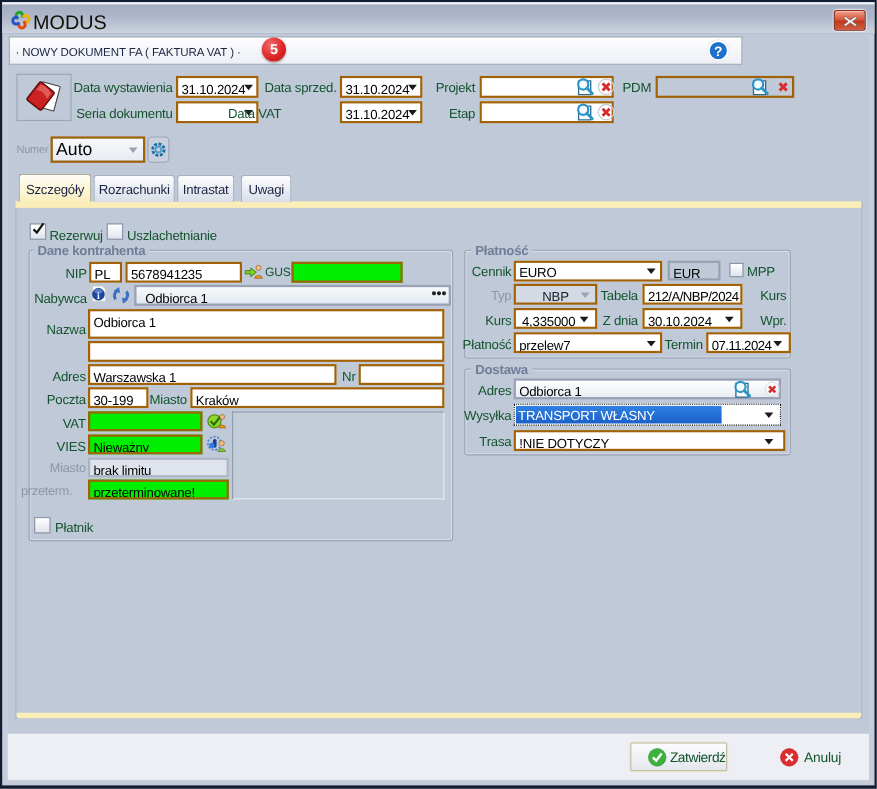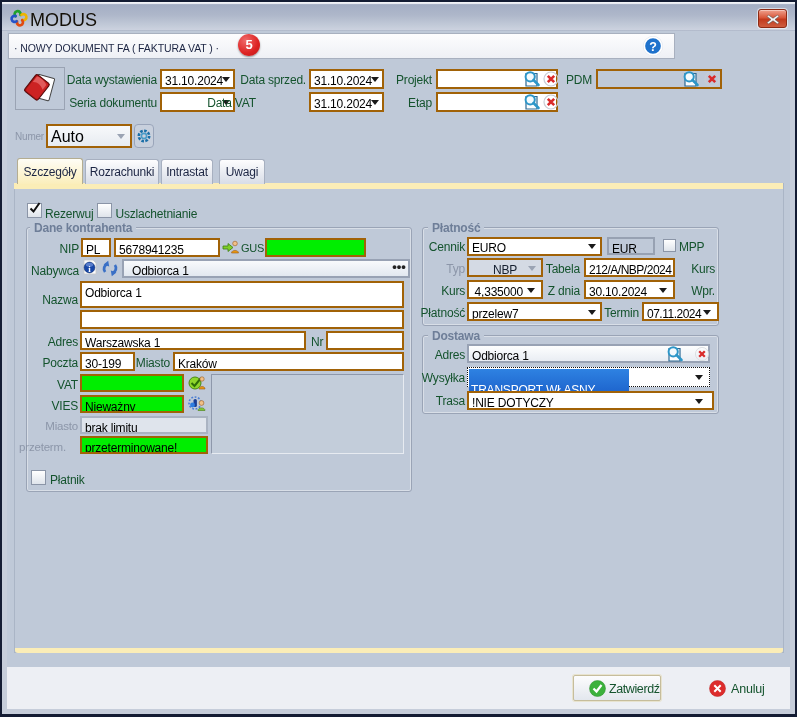--- a/index.html
+++ b/index.html
@@ -262,21 +262,21 @@
       <circle cx="7.2" cy="6.8" r="4.6" fill="#f4fafd" stroke="#2d96c8" stroke-width="2"></circle>
       <path d="M10.5 10 L 15.5 15" stroke="#2d96c8" stroke-width="2.6" stroke-linecap="round"></path>
     </svg>
   <svg width="14" height="14" viewBox="0 0 16 16" style="left:688px; top:316px;">
       <circle cx="8" cy="8" r="7.5" fill="none" stroke="#d8dade" stroke-width="1"></circle>
       <path d="M4.8 4.8 L 11.2 11.2 M11.2 4.8 L 4.8 11.2" stroke="#d92b2b" stroke-width="2.6"></path>
     </svg>
 
   <div class="lbl" style="left:390px; top:340px; width:68px; text-align:right;">Wysyłka</div>
   <div class="fld" style="left:460px; top:336px; width:243px; height:20px; border:1px dotted #111;"></div>
-  <div class="abs" style="left:462px; top:338px; width:160px; height:16px; background:linear-gradient(#2e82e2,#1b5fc9); color:#fff; font-size:12px; letter-spacing:-0.2px; padding:14px 2px;">TRANSPORT WŁASNY</div>
+  <div class="abs" style="left:462px; top:338px; width:187px; height:16px; background:linear-gradient(#2e82e2,#1b5fc9); color:#fff; font-size:12px; letter-spacing:-0.2px; padding:2px 2px;">TRANSPORT WŁASNY</div>
   <div class="arr" style="left:688px; top:344px;"></div>
 
   <div class="lbl" style="left:390px; top:363px; width:68px; text-align:right;">Trasa</div>
   <div class="fld" style="left:460px; top:360px; width:247px; height:19px;">!NIE DOTYCZY</div>
   <div class="arr" style="left:688px; top:368px;"></div>
 
   <div class="abs" style="left:0px; top:636px; width:783px; height:42px; background:#edeff4;"></div>
   <div class="abs" style="left:566px; top:644px; width:88px; height:26px; background:linear-gradient(#fcfcfd,#e3e7ee);
       border:1px solid #c6bd9c; border-radius:2px; box-shadow:0 0 0 1px #e8e3cf;"></div>
   <svg width="17" height="17" viewBox="0 0 17 17" style="left:582px; top:649px;">

